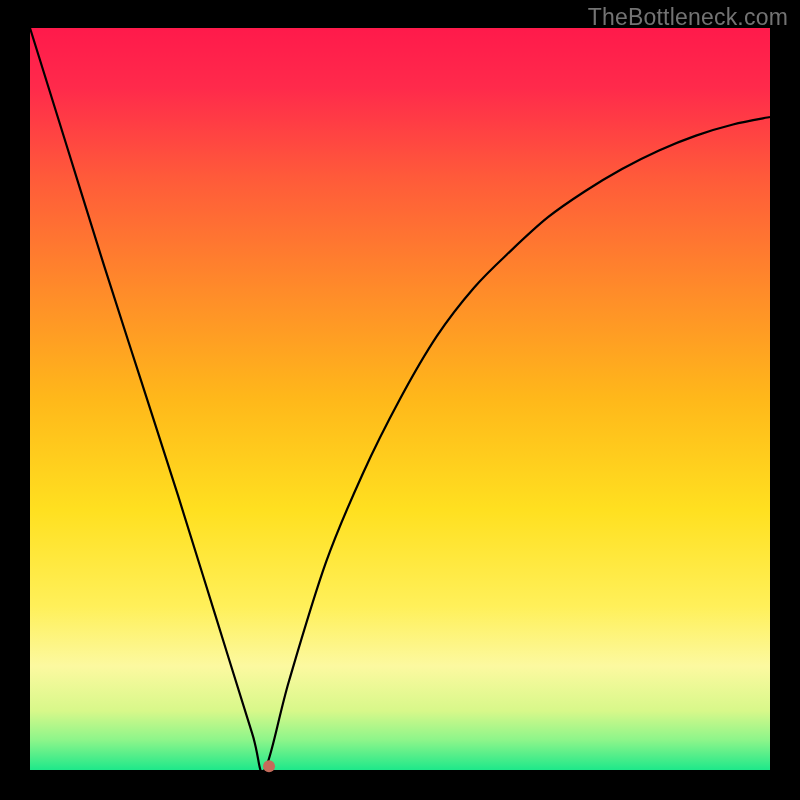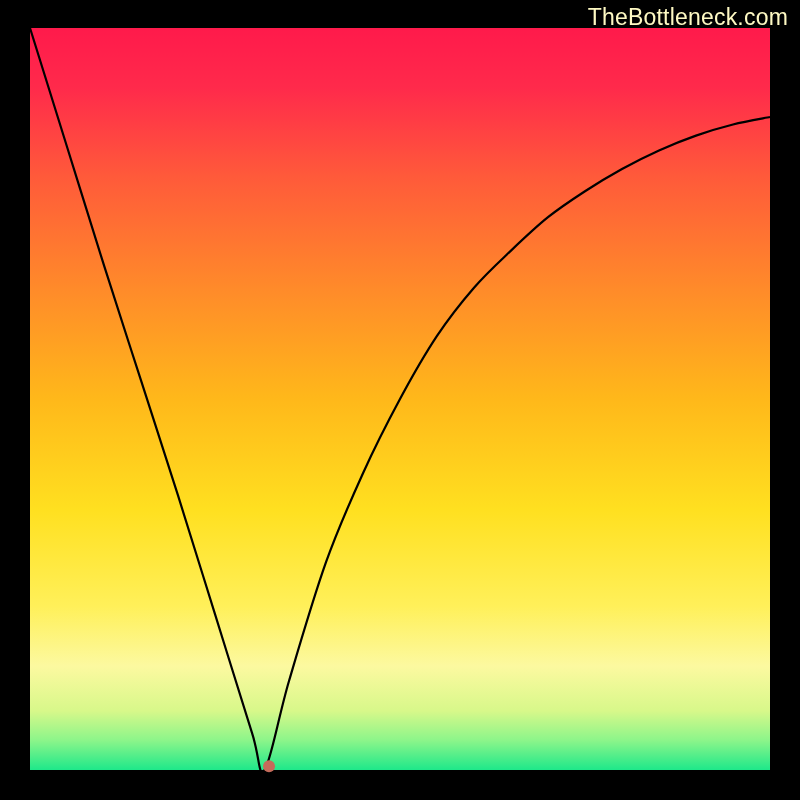--- a/index.html
+++ b/index.html
@@ -14,21 +14,21 @@
   }
   .container {
     position: relative;
     width: 800px;
     height: 800px;
   }
   .watermark {
     position: absolute;
     top: 4px;
     right: 12px;
-    color: #fef9c3;
+    color: #737373;
     font-size: 23px;
     font-weight: 400;
     letter-spacing: 0.2px;
     z-index: 10;
   }
   svg.chart {
     position: absolute;
     left: 0;
     top: 0;
   }

